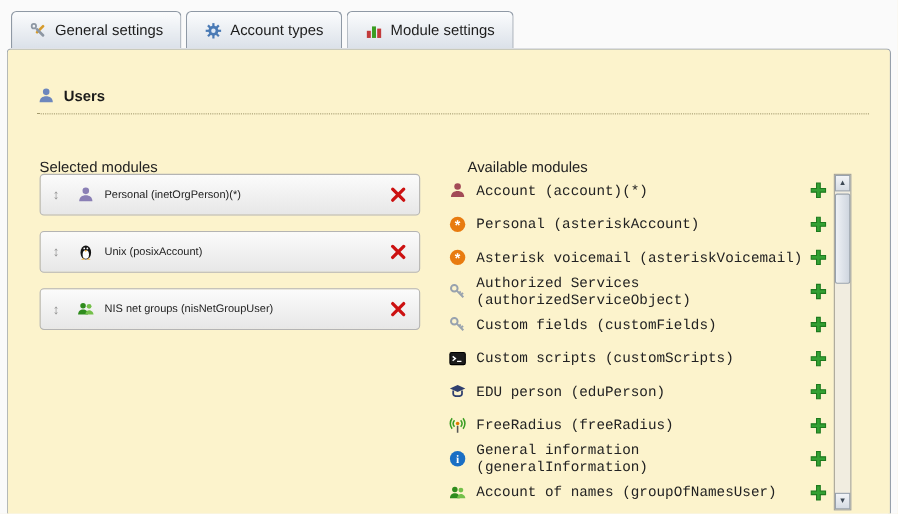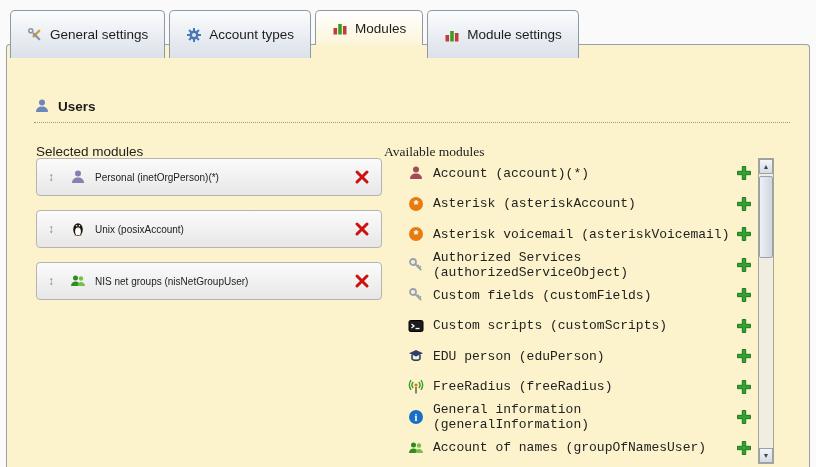--- a/index.html
+++ b/index.html
@@ -2,40 +2,40 @@
 <html><head>
 <meta charset="utf-8">
 <style>
   * { margin:0; padding:0; box-sizing:border-box; }
   html,body { width:816px; height:467px; }
   body { font-family:"Liberation Sans", sans-serif; background:#f7f7f7; }
   .page { position:relative; width:816px; height:467px; overflow:hidden; background:#fafafa; }
 
   
   .tabbar { position:absolute; left:10px; top:10px; display:flex; gap:4px; z-index:3; }
-  .tab { height:48px; display:flex; align-items:center; gap:7px; padding:0 16px;
+  .tab { height:34px; display:flex; align-items:center; gap:7px; padding:0 16px;
          border:1px solid #8f99a5; border-bottom:none; border-radius:5px 5px 0 0;
          background:linear-gradient(#fbfcfd,#dbe1e9); font-size:13.5px; color:#1c1c1c; cursor:pointer; }
   .tab.active { background:linear-gradient(#ffffff,#fcf5d9); height:35px; z-index:4; }
   .tab .ticon { width:16px; height:16px; display:inline-block; }
   .tab .ticon svg { display:block; }
 
   
   .panel { position:absolute; left:6px; top:44px; width:804px; height:423px;
            background:#fcf3cc; border:1px solid #97a0ab; border-bottom:none; border-radius:4px 4px 0 0; z-index:1; }
 
   
-  .section-head { position:absolute; left:34px; top:98px; right:26px; display:flex; align-items:center; gap:8px;
+  .section-head { position:absolute; left:34px; top:79px; right:26px; display:flex; align-items:center; gap:8px;
                   padding-bottom:8px; border-bottom:1px dotted #a39a6e; z-index:2; }
   .section-head .hicon { width:16px; height:16px; }
   .section-head .htxt { font-size:13.5px; font-weight:bold; color:#1a1a1a; }
 
   .col-head { position:absolute; font-size:13.5px; color:#222; z-index:2;margin-top:20px; }
   .col-head.left { left:36px; top:124px; }
-  .col-head.right { left:384px; top:124px;font-family:Liberation Serif, serif; }
+  .col-head.right { left:425px; top:124px; }
 
   
   .sel-list { position:absolute; left:36px; top:158px; width:346px; z-index:2; }
   .sel-row { height:38px; margin-bottom:14px; display:flex; align-items:center;
              border:1px solid #b4b4b4; border-radius:4px; padding:0 11px;
              background:linear-gradient(#fbfbfb,#e7e7e7); }
   .handle { font-size:12px; color:#8a8a8a; margin-right:16px; cursor:grab; }
   .micon { width:16px; height:16px; flex:0 0 16px; margin-right:9px; }
   .micon svg { display:block; }
   .sel-label { font-size:10px; color:#222; }
@@ -80,30 +80,20 @@
               <rect x="1" y="7" width="14" height="2"></rect>
               <rect x="7" y="1" width="2" height="14" transform="rotate(45 8 8)"></rect>
               <rect x="7" y="1" width="2" height="14" transform="rotate(-45 8 8)"></rect>
               <circle cx="8" cy="8" r="4.5"></circle>
             </g>
             <circle cx="8" cy="8" r="2" fill="#dde8f5"></circle>
           </svg>
       </span>
       <span>Account types</span>
     </div>
-    <div class="tab active">
-      <span class="ticon">
-        <svg width="16" height="16" viewBox="0 0 16 16">
-            <rect x="1.5" y="8" width="3.6" height="6.5" fill="#c23b3b"></rect>
-            <rect x="6.2" y="4" width="3.6" height="10.5" fill="#3a9d23"></rect>
-            <rect x="10.9" y="6" width="3.6" height="8.5" fill="#c23b3b"></rect>
-          </svg>
-      </span>
-      <span>Modules</span>
-    </div>
     <div class="tab">
       <span class="ticon">
         <svg width="16" height="16" viewBox="0 0 16 16">
             <rect x="1.5" y="8" width="3.6" height="6.5" fill="#c23b3b"></rect>
             <rect x="6.2" y="4" width="3.6" height="10.5" fill="#3a9d23"></rect>
             <rect x="10.9" y="6" width="3.6" height="8.5" fill="#c23b3b"></rect>
           </svg>
       </span>
       <span>Module settings</span>
     </div>
@@ -200,21 +190,21 @@
       </span>
     </div>
 
     <div class="avail-row">
       <span class="micon">
         <svg width="16" height="16" viewBox="0 0 16 16">
             <circle cx="8" cy="8" r="7" fill="#e87b10"></circle>
             <text x="8" y="13" font-size="13" fill="#fff" text-anchor="middle" font-weight="bold">*</text>
           </svg>
       </span>
-      <span class="avail-label">Asterisk (asteriskAccount)</span>
+      <span class="avail-label">Personal (asteriskAccount)</span>
       <span class="add">
         <svg width="16" height="16" viewBox="0 0 16 16">
             <path d="M6.3 1.5h3.4v4.8h4.8v3.4H9.7v4.8H6.3V9.7H1.5V6.3h4.8z" fill="#33a033" stroke="#1e7a1e" stroke-width="1"></path>
           </svg>
       </span>
     </div>
 
     <div class="avail-row">
       <span class="micon">
         <svg width="16" height="16" viewBox="0 0 16 16">

